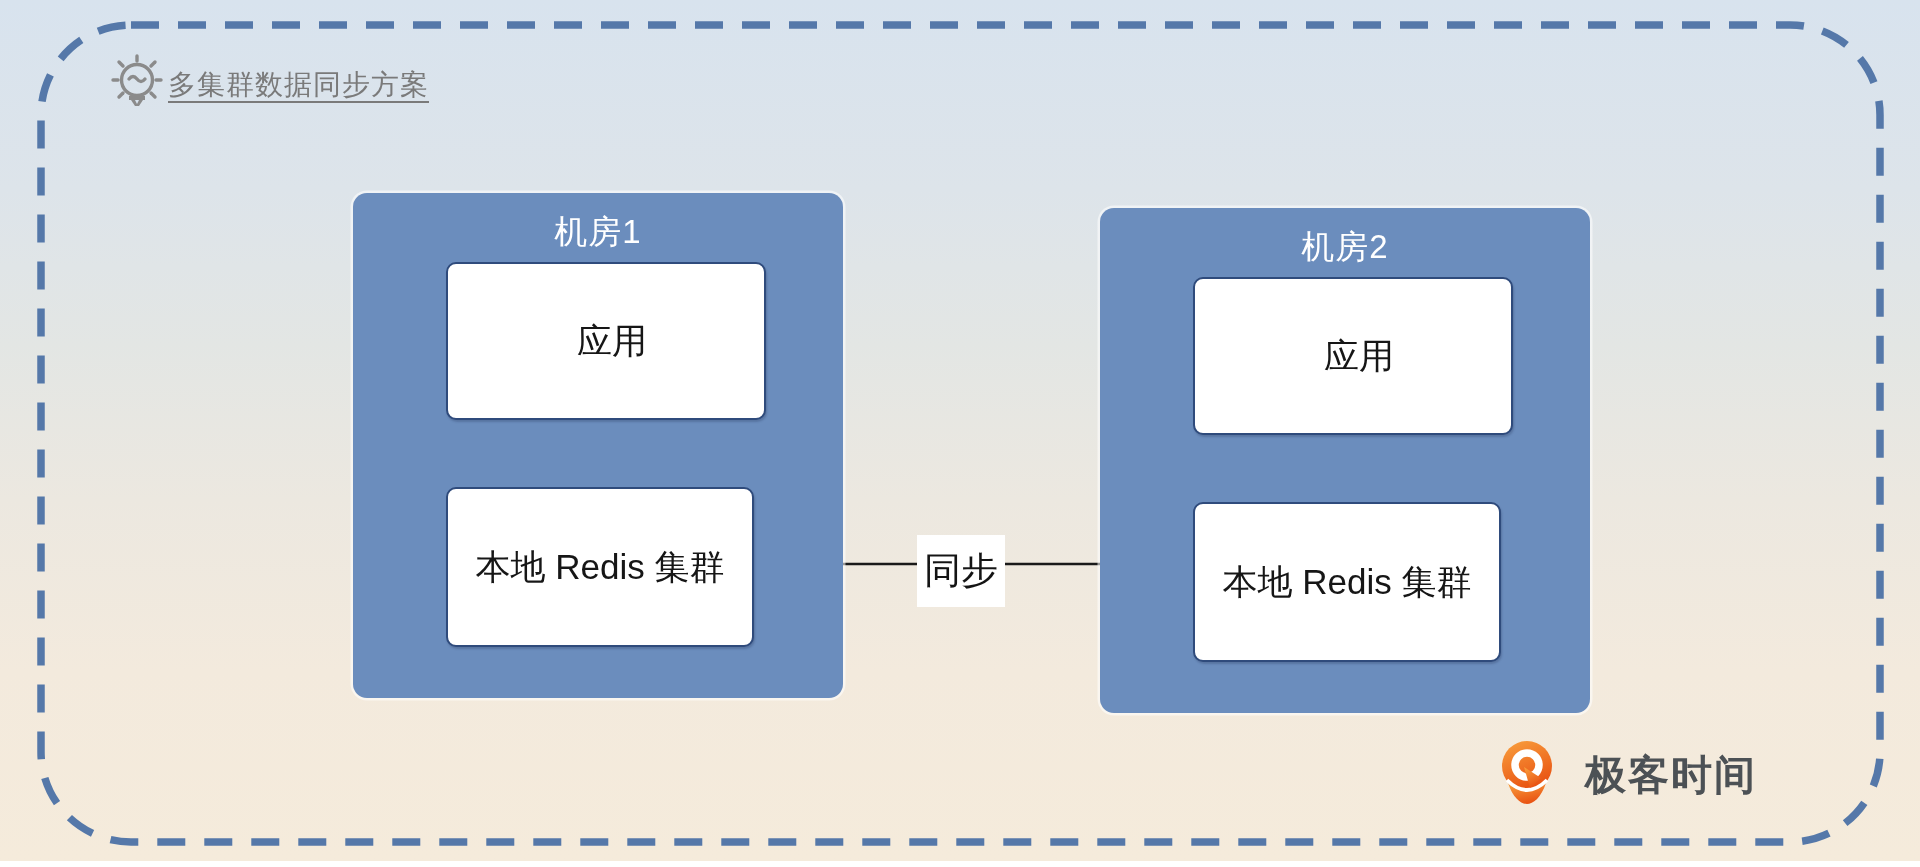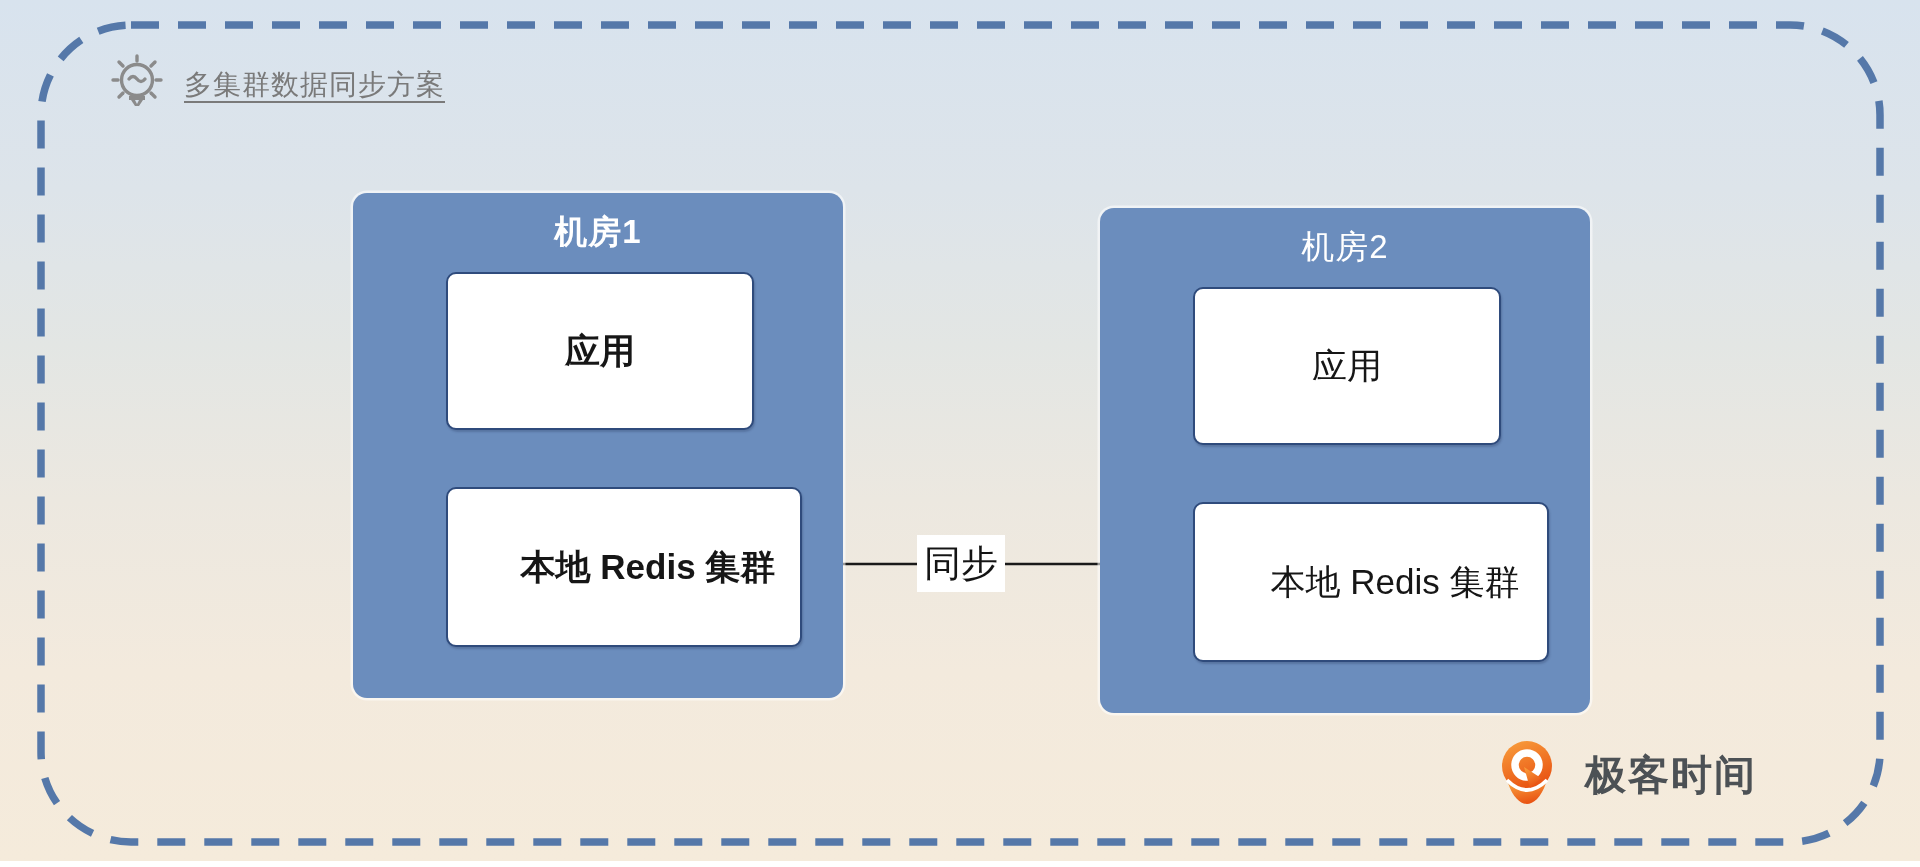--- a/index.html
+++ b/index.html
@@ -29,21 +29,20 @@
     width: 1920px; height: 861px;
     pointer-events: none;
   }
   
   .header {
     position: absolute;
     left: 106px;
     top: 50px;
     display: flex;
     align-items: center;
-    gap: 16px;
     text-align: center;
   }
   .bulb-icon { width: 62px; height: 70px; }
   .page-title {
     font-size: 28px;
     color: #7a7a7a;
     text-decoration: underline;
     text-underline-offset: 7px;
     text-decoration-thickness: 2px;
     letter-spacing: 1px;
@@ -51,21 +50,21 @@
   
   .cluster {
     position: absolute;
     top: 193px;
     width: 490px;
     height: 505px;
     background: #6b8dbd;
     border-radius: 14px;
     box-shadow: 0 0 0 2.5px rgba(255,255,255,0.55);
   }
-  .cluster-left  { left: 353px; font-weight: bold; }
+  .cluster-left  { left: 353px; }
   .cluster-right { left: 1100px; margin-top: 15px; }
   .cluster-title {
     height: 78px;
     display: flex;
     align-items: center;
     justify-content: center;
     color: #ffffff;
     font-size: 33px;
     letter-spacing: 1px;
   }
@@ -76,29 +75,29 @@
     background: #ffffff;
     border: 2px solid #2f4b7c;
     border-radius: 10px;
     display: flex;
     align-items: center;
     justify-content: center;
     font-size: 35px;
     color: #161616;
     box-shadow: 1px 2px 2px rgba(30,45,80,0.25);
   }
-  .node-app   { top: 79px;  height: 154px; }
-  .node-redis { top: 294px; height: 156px; padding-left: 48px; }
+  .node-app   { top: 69px;  height: 154px; padding-left: 12px; }
+  .node-redis { top: 294px; height: 156px; }
   
   .sync-label {
     position: absolute;
     left: 917px;
     top: 535px;
     width: 88px;
-    height: 57px;
+    height: 72px;
     background: #ffffff;
     display: flex;
     align-items: center;
     justify-content: center;
     font-size: 37px;
     color: #141414;
   }
   
   .brand {
     position: absolute;

